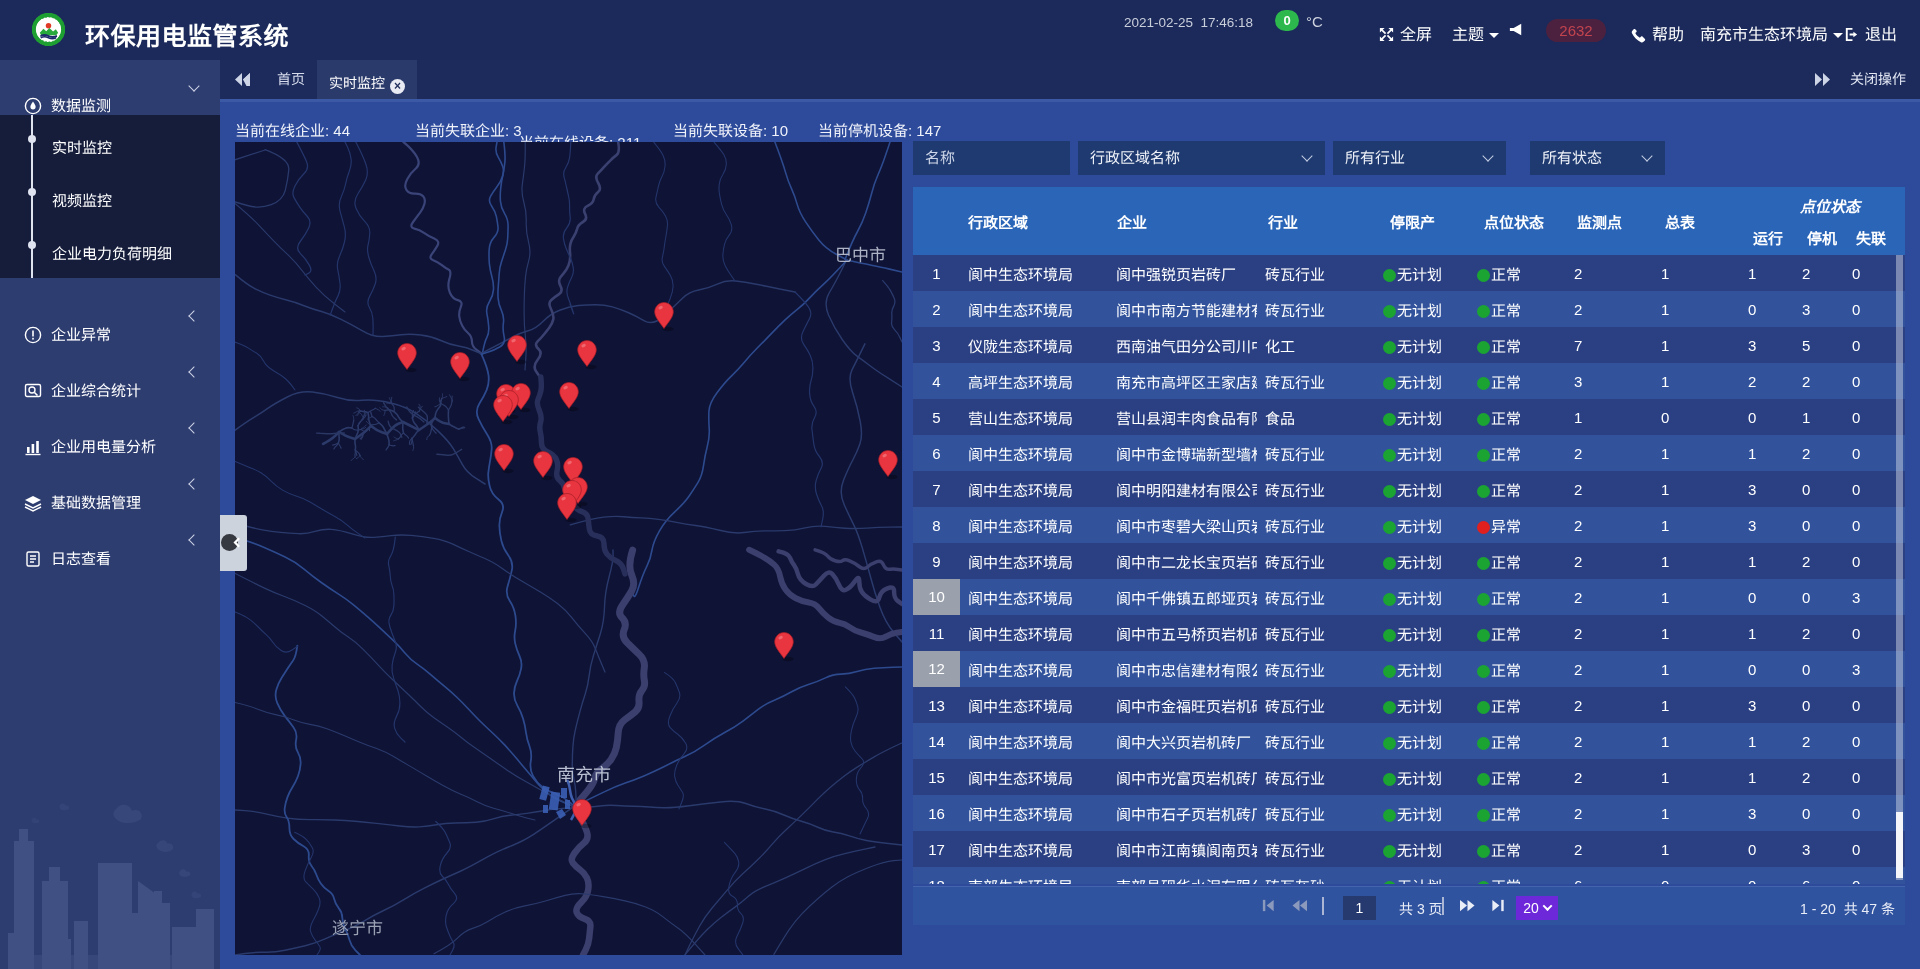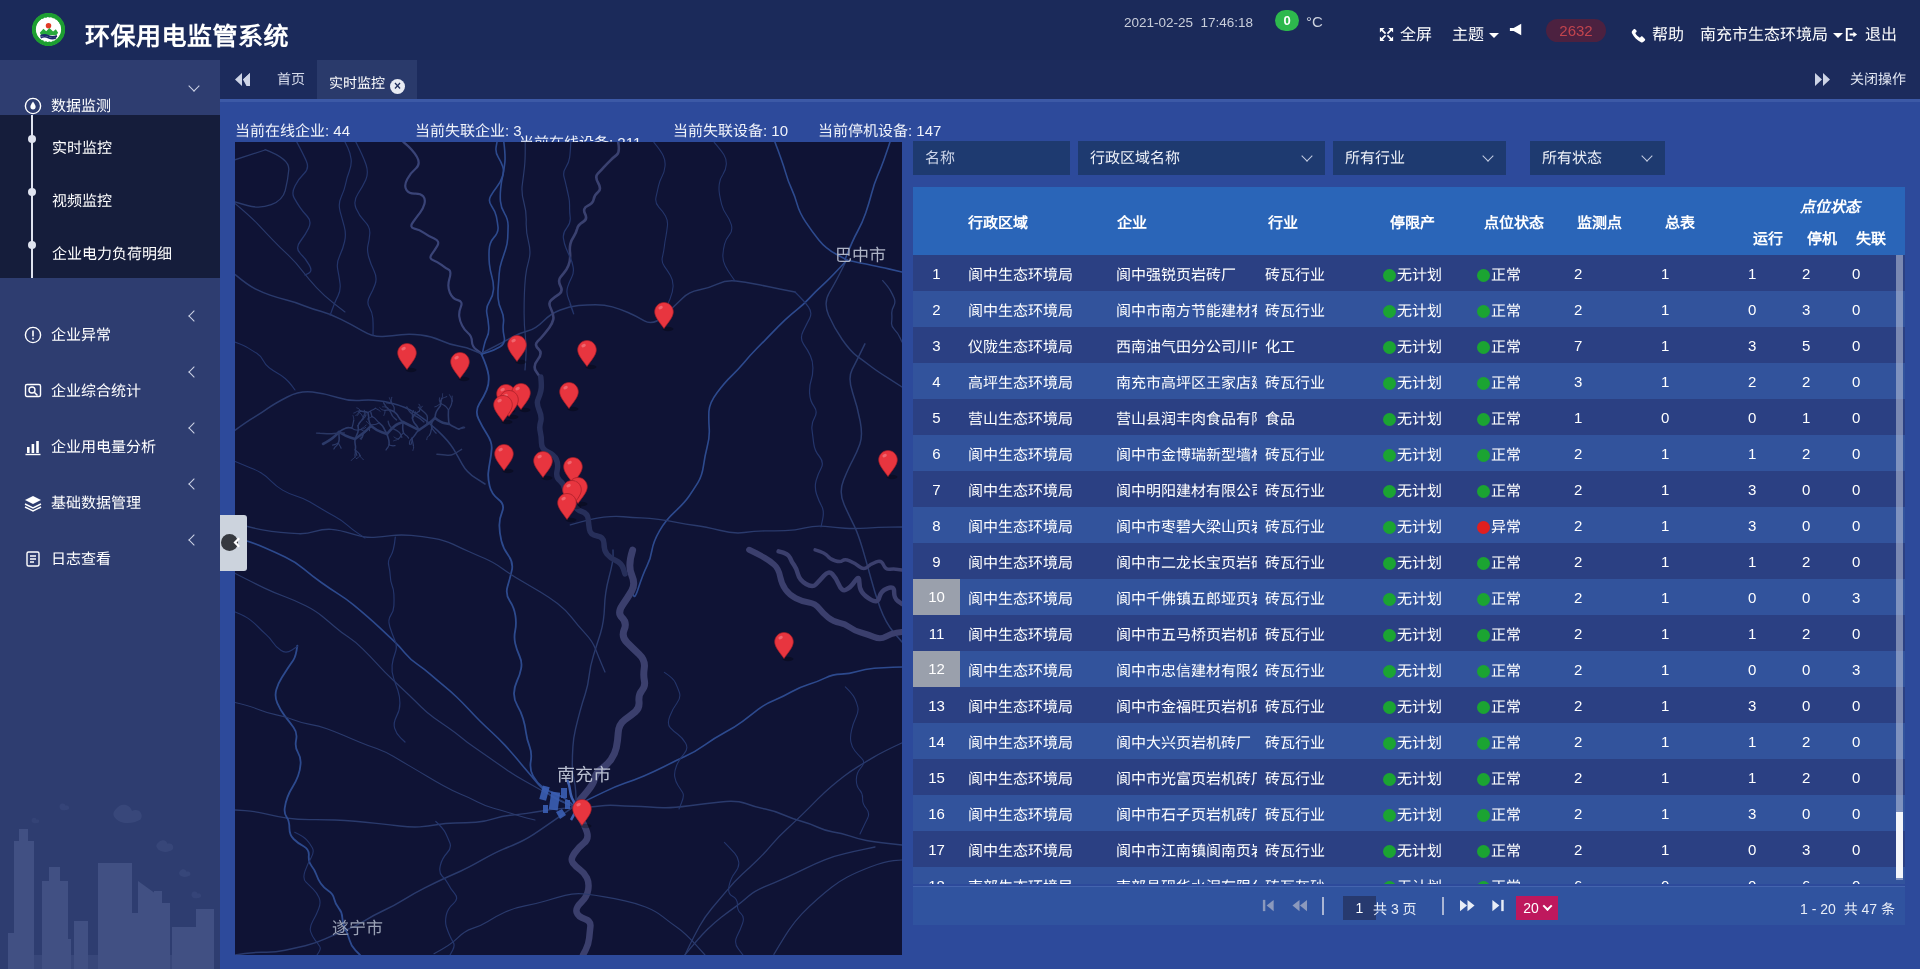--- a/index.html
+++ b/index.html
@@ -64,21 +64,21 @@
 .c9{width:54px;padding-left:7px;}
 .c10{width:50px;padding-left:7px;}
 .c11{width:60px;padding-left:7px;}
 .dot{display:inline-block;width:13px;height:13px;border-radius:50%;background:#1ba432;vertical-align:-2px;margin-right:1px;}
 .dot.red{background:#e01f1f;}
 .graycell{background:#9aa0ac;height:36px;line-height:36px;}
 .pager{position:absolute;left:913px;top:886px;width:992px;height:39px;background:#30539f;border-top:1px solid #4464ae;color:#e8edf7;font-size:14px;}
 .pager .pi{position:absolute;top:9px;white-space:nowrap;}
 .vsep{width:2px;height:18px;background:#aab6d4;display:inline-block;}
 .pbox{width:33px;height:24px;background:#273a6f;color:#fff;text-align:center;line-height:24px;font-size:14px;top:7px;}
-.sbox{width:42px;height:24px;background:#be185d;color:#fff;text-align:center;line-height:24px;font-size:14px;top:7px;}
+.sbox{width:42px;height:24px;background:#6d28d9;color:#fff;text-align:center;line-height:24px;font-size:14px;top:7px;}
 .wcaret{display:inline-block;width:7px;height:7px;border:solid #fff;border-width:0 0 2px 2px;transform:rotate(-45deg) translate(1px,-1px);margin-left:1px;vertical-align:2px;}
 .sbar{position:absolute;left:1896px;top:255px;width:7px;height:625px;background:rgba(220,225,235,.45);}
 .sthumb{position:absolute;left:1896px;top:812px;width:7px;height:66px;background:#f4f6fa;}
 </style>
 </head>
 <body>
 <div class="hdr">
   <svg class="logo" viewBox="0 0 36 36">
     <circle cx="18" cy="18" r="17.5" fill="#fff"></circle>
     <circle cx="18" cy="18" r="16" fill="none" stroke="#1d9f31" stroke-width="4.5"></circle>
@@ -733,21 +733,21 @@
 <div class="pager">
   <svg class="pi" style="left:348px;top:11px;" width="15" height="15" viewBox="0 0 16 16">
       <path d="M2 2v12h2.6V2z" fill="#8b99bd"></path>
       <path d="M13.5 2L6 8l7.5 6z" fill="#8b99bd"></path>
     </svg>
   <svg class="pi" style="left:378px;top:11px;" width="17" height="15" viewBox="0 0 17 16">
       <path d="M8.5 2L1 8l7.5 6zM16.5 2L9 8l7.5 6z" fill="#8b99bd"></path>
     </svg>
   <span class="pi vsep" style="left:409px;top:10px;"></span>
   <span class="pi pbox" style="left:430px;">1</span>
-  <span class="pi" style="left:460px;top:11px;">共 3 页</span>
+  <span class="pi" style="left:486px;top:11px;">共 3 页</span>
   <span class="pi vsep" style="left:529px;top:10px;"></span>
   <svg class="pi" style="left:546px;top:11px;" width="17" height="15" viewBox="0 0 17 16">
       <path d="M.5 2L8 8 .5 14zM8.5 2L16 8l-7.5 6z" fill="#e8edf7"></path>
     </svg>
   <svg class="pi" style="left:577px;top:11px;" width="15" height="15" viewBox="0 0 16 16">
       <path d="M12 2v12h2.6V2z" fill="#e8edf7"></path>
       <path d="M2.5 2L10 8l-7.5 6z" fill="#e8edf7"></path>
     </svg>
   <span class="pi sbox" style="left:603px;">20 <span class="wcaret"></span></span>
   <span class="pi" style="right:10px;top:11px;">1 - 20&nbsp;&nbsp;共 47 条</span>

